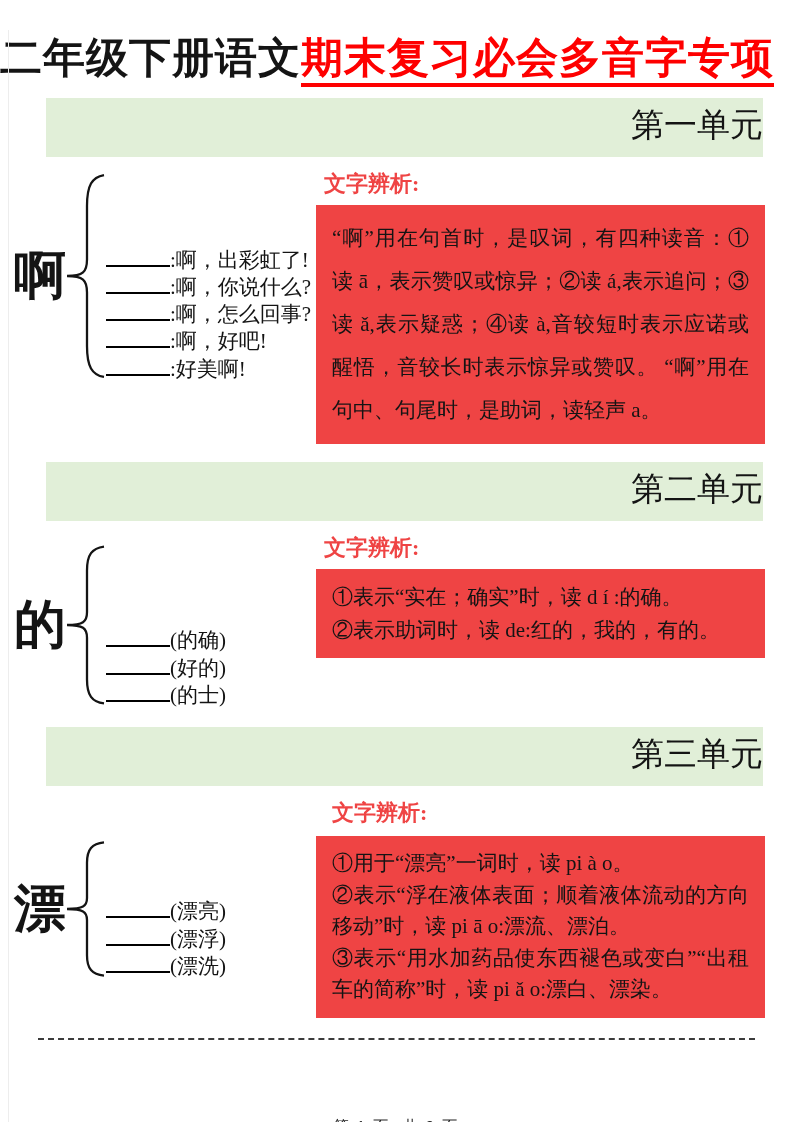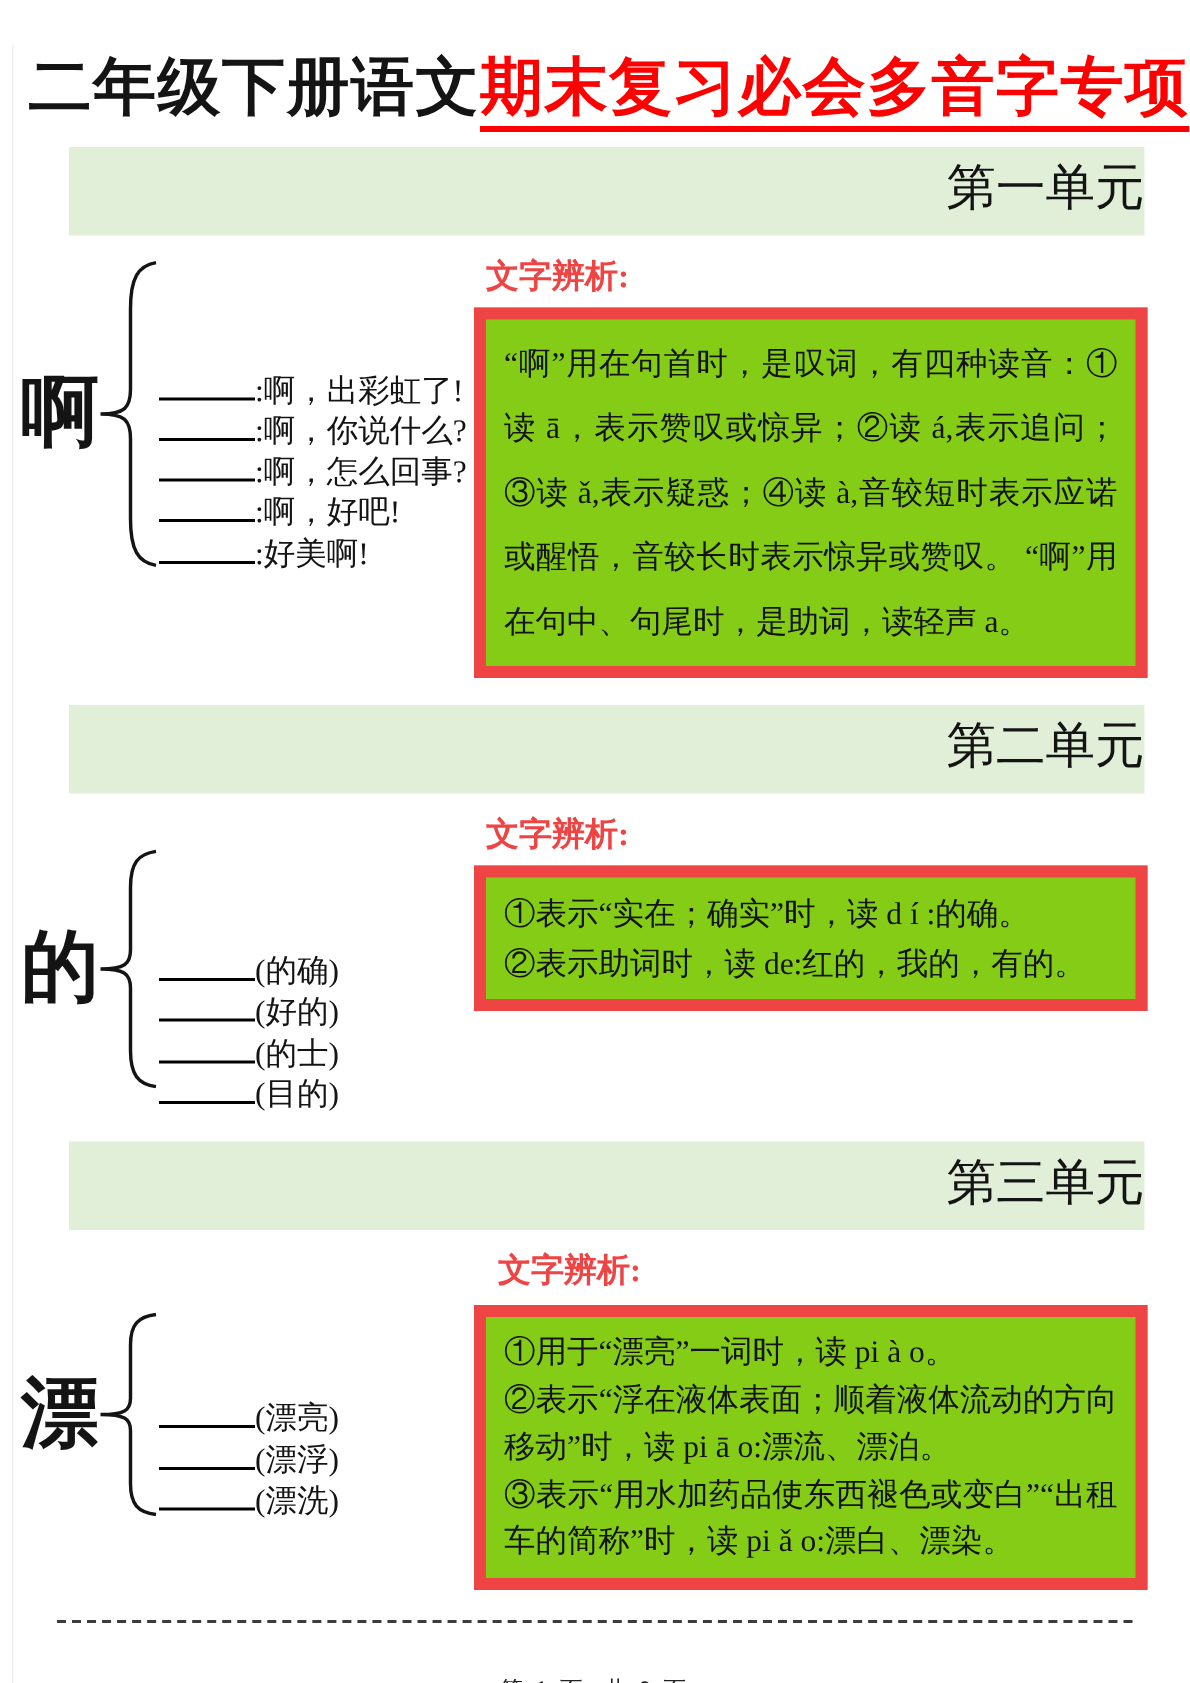--- a/index.html
+++ b/index.html
@@ -6,44 +6,44 @@
   body{
     width:793px;height:1122px;
     font-family:"Liberation Serif","DejaVu Serif",serif;
     color:#141414;
     position:relative;overflow:hidden;
   }
   .page{position:relative;width:793px;height:1122px;}
   .page::before{content:"";position:absolute;left:8px;top:0;bottom:0;width:1px;background:#ededed;}
 
   
-  .title{margin:30px 0 10px 0;text-align:right;font-size:42px;font-weight:bold;letter-spacing:1px;white-space:nowrap;}
+  .title{margin:30px 0 10px 0;text-align:left;font-size:42px;font-weight:bold;letter-spacing:1px;white-space:nowrap;}
   .title .t-red{color:#fe0000;border-bottom:4px solid #fe0000;padding-bottom:2px;}
 
   
   .banner{background:#e1efd8;margin:12px 30px 8px 46px;text-align:right;font-size:33px;padding:5px 0 9px 0;}
 
   
   .section-row{display:flex;align-items:flex-start;padding:4px 28px 6px 14px;}
   .left{width:296px;flex:0 0 296px;display:flex;align-items:center;}
   .char{font-size:52px;font-weight:bold;line-height:1;flex:0 0 auto;}
   .brace{flex:0 0 auto;display:block;}
   .items{display:flex;flex-direction:column;justify-content:flex-end;flex:1 1 auto;}
   .item{font-size:21px;white-space:nowrap;line-height:1.3;}
   .blank{display:inline-block;width:64px;border-bottom:2px solid #000;}
   .right{flex:1 1 auto;padding-left:6px;}
   .analysis-label{color:#ef4444;font-weight:bold;font-size:22px;margin:0 0 6px 8px;}
-  .box{border:8px solid #ef4444;background:#84cc16;padding:8px 12px;font-size:21px;}
+  .box{border:4px solid #ef4444;background:#ef4444;padding:8px 12px;font-size:21px;}
   .box p{margin:0;text-align:justify;}
 
   
   .s1 .items{height:214px;}
   .s1 .brace{height:206px;}
   .s1 .box p{line-height:2.05;}
-  .s2 .items{height:168px;margin-top:26px;}
+  .s2 .items{height:168px;}
   .s2 .brace{height:160px;}
   .s2 .left{padding-top:8px;}
   .s2 .box p{line-height:1.55;}
   .s3 .items{height:142px;}
   .s3 .brace{height:136px;}
   .s3 .left{padding-top:40px;}
   .s3 .box p{line-height:1.5;}
   .s3 .analysis-label,.s4 .analysis-label{margin-left:16px;margin-bottom:8px;}
 
   .divider{border-top:2px dashed #3c3c3c;margin:14px 38px 12px 38px;height:0;}
@@ -87,21 +87,20 @@
   <div class="section-row s2">
     <div class="left">
       <div class="char">的</div>
       <svg class="brace" width="40" viewBox="0 0 40 100" preserveAspectRatio="none">
         <path d="M38,1 C26,2 21,6 21,16 L21,42 C21,48 17,50 1,50 C17,50 21,52 21,58 L21,84 C21,94 26,98 38,99" fill="none" stroke="#141414" stroke-width="2.3" vector-effect="non-scaling-stroke"></path>
       </svg>
       <div class="items">
         <div class="item"><span class="blank"></span><span>(的确)</span></div>
         <div class="item"><span class="blank"></span><span>(好的)</span></div>
         <div class="item"><span class="blank"></span><span>(的士)</span></div>
-        <div class="item"><span class="blank"></span><span>(目的)</span></div>
       </div>
     </div>
     <div class="right">
       <div class="analysis-label">文字辨析:</div>
       <div class="box">
         <p>①表示“实在；确实”时，读 d í :的确。</p>
         <p>②表示助词时，读 de:红的，我的，有的。</p>
       </div>
     </div>
   </div>

